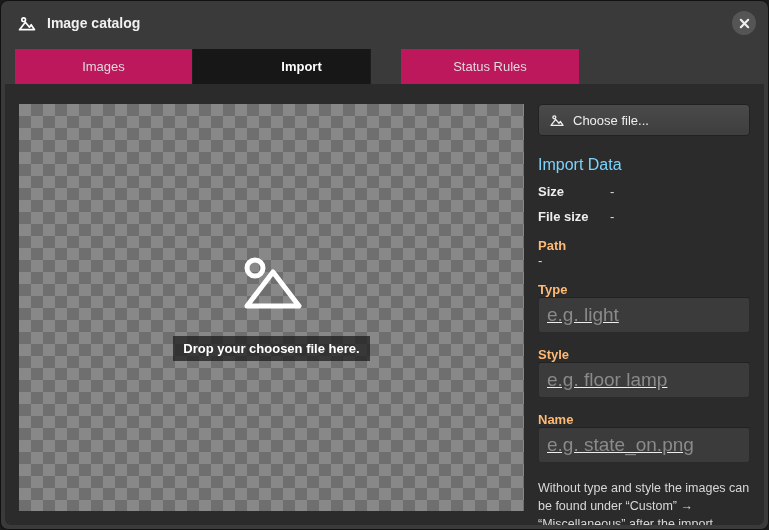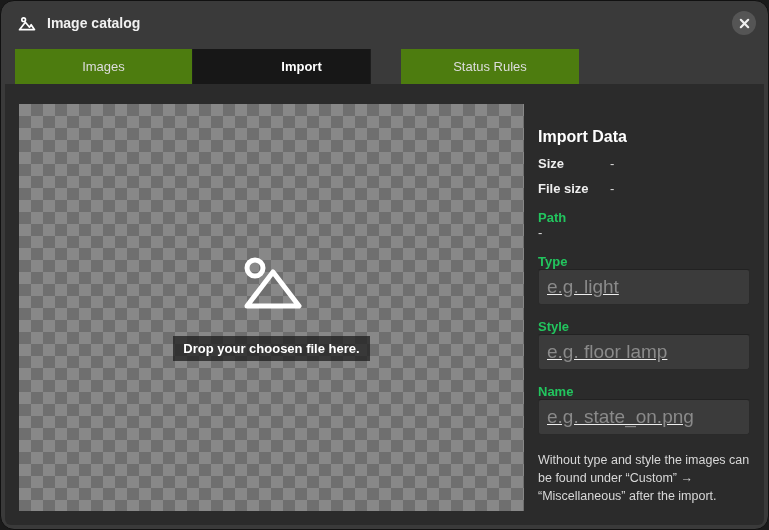--- a/index.html
+++ b/index.html
@@ -9,21 +9,21 @@
     font-size: 13px;
     color: #e6e6e6;
     width: 769px;
     height: 530px;
     overflow: hidden;
   }
   .dialog {
     width: 769px;
     height: 530px;
     background: #3a3a3a;
-    border-radius: 14px;
+    border-radius: 8px;
     display: flex;
     flex-direction: column;
     border: 1px solid #111;
   }
   .titlebar {
     display: flex;
     align-items: center;
     padding: 10px 12px 8px 16px;
     gap: 10px;
   }
@@ -49,21 +49,21 @@
   .tabbar {
     display: flex;
     padding: 6px 14px 0 14px;
     gap: 0;
   }
   .tab {
     flex: 0 0 auto;
     width: 178px;
     text-align: center;
     padding: 10px 0;
-    background: #4d7c0f;
+    background: #be185d;
     color: #ddd;
     cursor: pointer;
     font-size: 13px;
     border-right: 1px solid #1e1e1e;
   }
   .tab:last-child { border-right: none; margin-left: 30px; }
   .tab.active {
     background: #171717;
     color: #fff;
     font-weight: 600;
@@ -113,29 +113,29 @@
     border-radius: 4px;
     color: #eee;
     padding: 7px 10px;
     display: flex;
     align-items: center;
     gap: 8px;
     cursor: pointer;
     font-size: 13px;
   }
   .section-title {
-    font-weight: 700;
+    font-weight: 400;
     font-size: 16px;
-    margin-top: 24px;
-    color: #ffffff;
+    margin-top: 10px;
+    color: #7dd3fc;
   }
   .row { display: flex; align-items: center; }
   .row .lbl { width: 72px; font-weight: 700; font-size: 13px; color: #eee; }
   .row .val { color: #ddd; }
-  .field-label { font-weight: 700; font-size: 13px; margin-top: 4px; color: #22c55e; }
+  .field-label { font-weight: 700; font-size: 13px; margin-top: 4px; color: #fdba74; }
   .text-input {
     width: 100%;
     background: #3b3b3b;
     border: 1px solid #2a2a2a;
     border-top-color: #222;
     border-radius: 3px;
     padding: 6px 8px;
     color: #eee;
     font-size: 19px;
     text-decoration: underline;
@@ -184,20 +184,29 @@
         <svg width="78" height="58" viewBox="0 0 78 58" fill="none" stroke="#fff" stroke-width="5" stroke-linecap="round" stroke-linejoin="round">
           <circle cx="22" cy="14" r="8"></circle>
           <path d="M14 52 L40 18 L66 52 Z"></path>
         </svg>
       </span>
       <div class="drop-caption">Drop your choosen file here.</div>
     </div>
 
     <div class="sidepanel">
 
+      <div class="btn">
+        <span>
+          <svg width="16" height="16" viewBox="0 0 24 24" fill="none" stroke="#eee" stroke-width="2" stroke-linecap="round" stroke-linejoin="round">
+            <circle cx="8" cy="8" r="2.2"></circle>
+            <path d="M3 20 L10 11 L15 17 L17 14 L21 20 Z"></path>
+          </svg>
+        </span>
+        <span>Choose file...</span>
+      </div>
 
       <div class="section-title">Import Data</div>
 
       <div class="row">
         <div class="lbl">Size</div>
         <div class="val">-</div>
       </div>
 
       <div class="row">
         <div class="lbl">File size</div>

